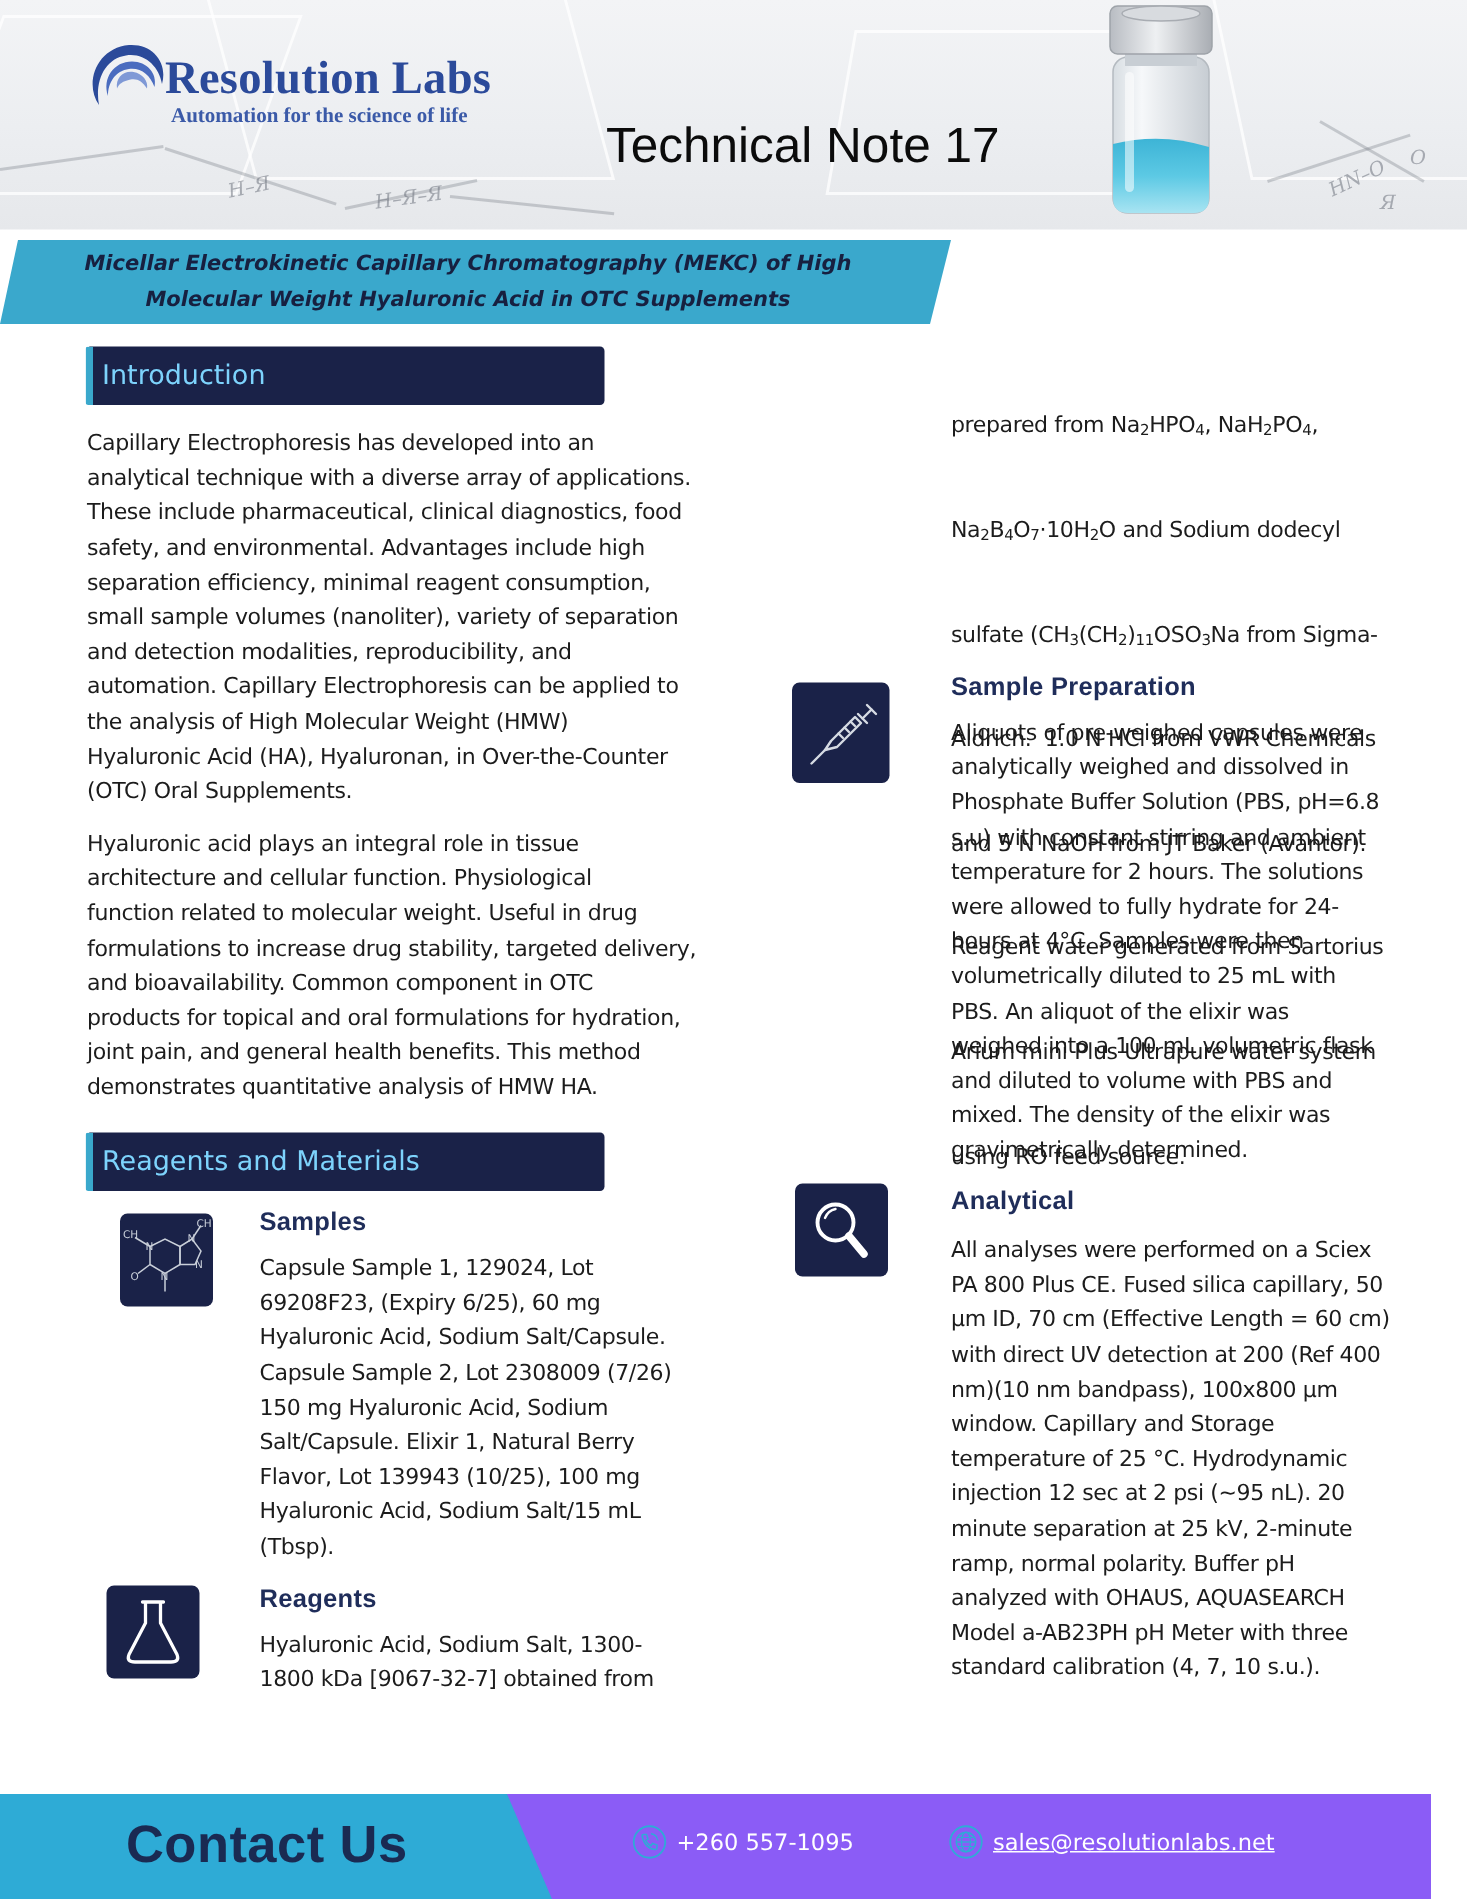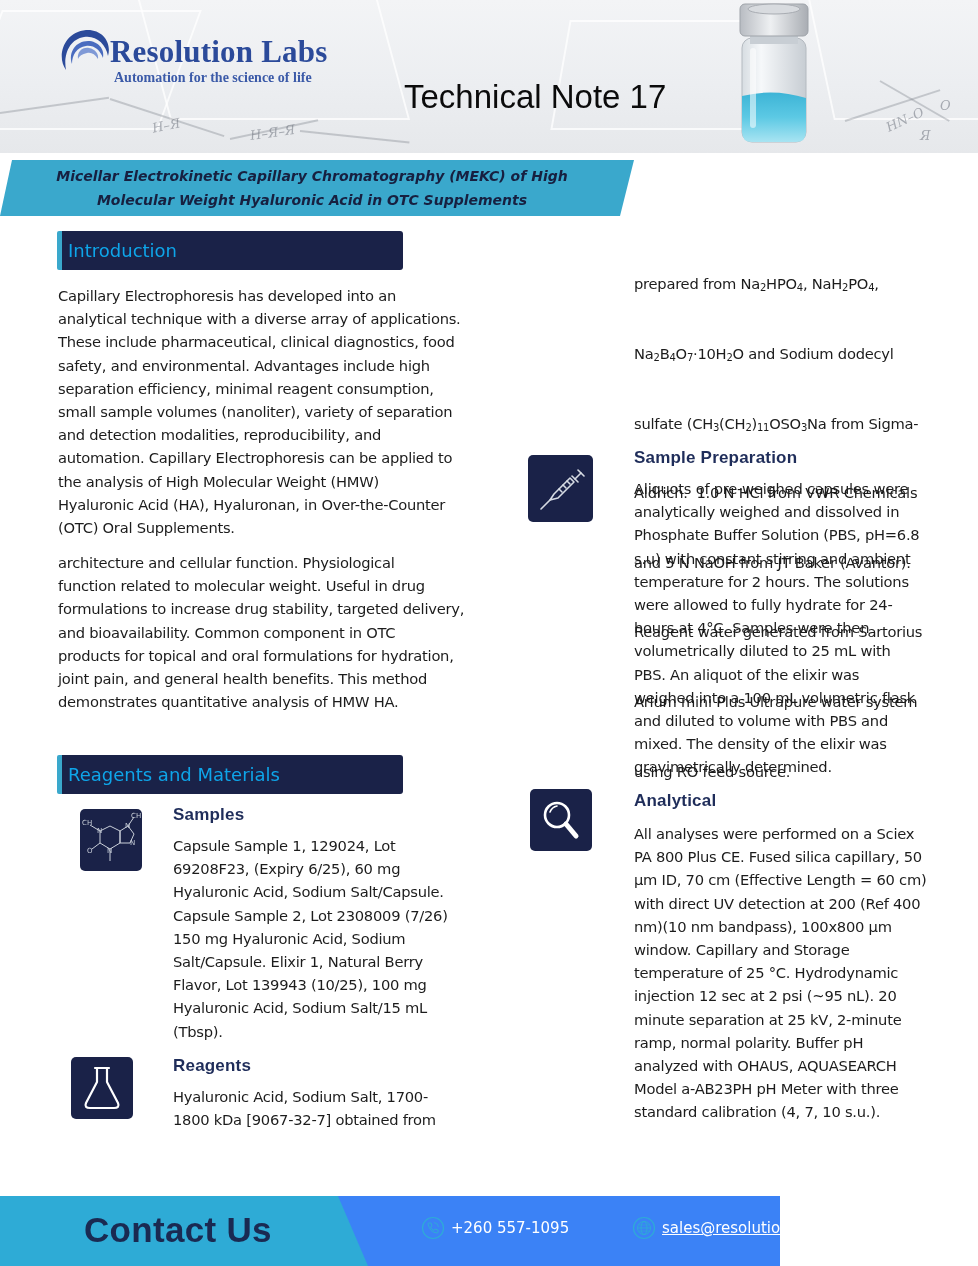--- a/index.html
+++ b/index.html
@@ -36,40 +36,40 @@
   .title-banner span {
     font-family: "DejaVu Sans", sans-serif; font-style: italic; font-weight: bold;
     font-size: 14px; line-height: 24px; color: #172040;
   }
 
   
   .section-head {
     position: absolute; left: 57px; width: 346px; height: 39px;
     background: #1a2248; border-radius: 2px 3px 3px 2px;
     border-left: 5px solid #3aa8cc;
-    color: #0ea5e9; font-family: "DejaVu Sans", sans-serif; font-size: 18px;
+    color: #7dd3fc; font-family: "DejaVu Sans", sans-serif; font-size: 18px;
     padding-left: 6px; display: flex; align-items: center;
   }
 
   .para {
     position: absolute; font-family: "DejaVu Sans", sans-serif; font-size: 14.7px;
     line-height: 23.2px; color: #1c1c1c; letter-spacing: -0.25px;
   }
   .sub-head {
     position: absolute; font-family: "Liberation Sans", sans-serif; font-weight: bold;
     font-size: 17px; color: #1f2d5a; letter-spacing: 0.2px;
   }
   .icon-box {
     position: absolute; background: #1a2248; border-radius: 5px;
     display: flex; align-items: center; justify-content: center; overflow: hidden;
   }
   sub { font-size: 10px; vertical-align: -2px; line-height: 0; }
 
   
-  .footer { position: absolute; left: 0; top: 1196px; width: 780px; height: 70px; background: #3b82f6; text-decoration: underline; }
+  .footer { position: absolute; left: 0; top: 1196px; width: 954px; height: 70px; background: #8b5cf6; text-decoration: underline; }
   .footer-left {
     position: absolute; left: 0; top: 0; width: 368px; height: 70px; background: #2eabd6;
     clip-path: polygon(0 0, 338px 0, 368px 70px, 0 70px);
   }
   .contact-title {
     position: absolute; left: 84px; top: 14px; font-family: "Liberation Sans", sans-serif;
     font-weight: bold; font-size: 35px; color: #1a2a52; letter-spacing: 0.3px;
   }
   .contact-item { position: absolute; top: 20px; display: flex; align-items: center; color: #ffffff; font-family: "DejaVu Sans", sans-serif; font-size: 15px; }
   .contact-item svg { margin-right: 6px; }
@@ -152,20 +152,21 @@
   <div>separation efficiency, minimal reagent consumption,</div>
   <div>small sample volumes (nanoliter), variety of separation</div>
   <div>and detection modalities, reproducibility, and</div>
   <div>automation. Capillary Electrophoresis can be applied to</div>
   <div>the analysis of High Molecular Weight (HMW)</div>
   <div>Hyaluronic Acid (HA), Hyaluronan, in Over-the-Counter</div>
   <div>(OTC) Oral Supplements.</div>
 </div>
 
 <div class="para" style="left:58px;top:551px;width:420px;">
+  <div>Hyaluronic acid plays an integral role in tissue</div>
   <div>architecture and cellular function.  Physiological</div>
   <div>function related to molecular weight.  Useful in drug</div>
   <div>formulations to increase drug stability, targeted delivery,</div>
   <div>and bioavailability.  Common component in OTC</div>
   <div>products for topical and oral formulations for hydration,</div>
   <div>joint pain, and general health benefits.  This method</div>
   <div>demonstrates quantitative analysis of HMW HA.</div>
 </div>
 
 <div class="section-head" style="top:755px;">Reagents and Materials</div>
@@ -204,21 +205,21 @@
   <div>(Tbsp).</div>
 </div>
 
 <div class="icon-box" style="left:71px;top:1057px;width:62px;height:62px;">
   <svg width="40" height="46" viewBox="0 0 40 46">
     <path d="M13 3 H27 M15 3 V17 L4 38 Q2 43 8 43 H32 Q38 43 36 38 L25 17 V3" fill="none" stroke="#ffffff" stroke-width="2.2" stroke-linejoin="round" stroke-linecap="round"></path>
   </svg>
 </div>
 <div class="sub-head" style="left:173px;top:1056px;">Reagents</div>
 <div class="para" style="left:173px;top:1085px;width:300px;">
-  <div>Hyaluronic Acid, Sodium Salt, 1700-</div>
+  <div>Hyaluronic Acid, Sodium Salt, 1300-</div>
   <div>1800 kDa [9067-32-7] obtained from</div>
 </div>
 
 <div class="para" style="left:634px;top:226px;width:300px;white-space:pre;">
   <div><span>prepared from Na</span><sub>2</sub><span>HPO</span><sub>4</sub><span>, NaH</span><sub>2</sub><span>PO</span><sub>4</sub><span>,</span></div>
   <div><span>Na</span><sub>2</sub><span>B</span><sub>4</sub><span>O</span><sub>7</sub><span>·10H</span><sub>2</sub><span>O and Sodium dodecyl</span></div>
   <div><span>sulfate (CH</span><sub>3</sub><span>(CH</span><sub>2</sub><span>)</span><sub>11</sub><span>OSO</span><sub>3</sub><span>Na from Sigma-</span></div>
   <div>Aldrich.  1.0 N HCl from VWR Chemicals</div>
   <div>and 5 N NaOH from JT Baker (Avantor).</div>
   <div>Reagent water generated from Sartorius</div>

